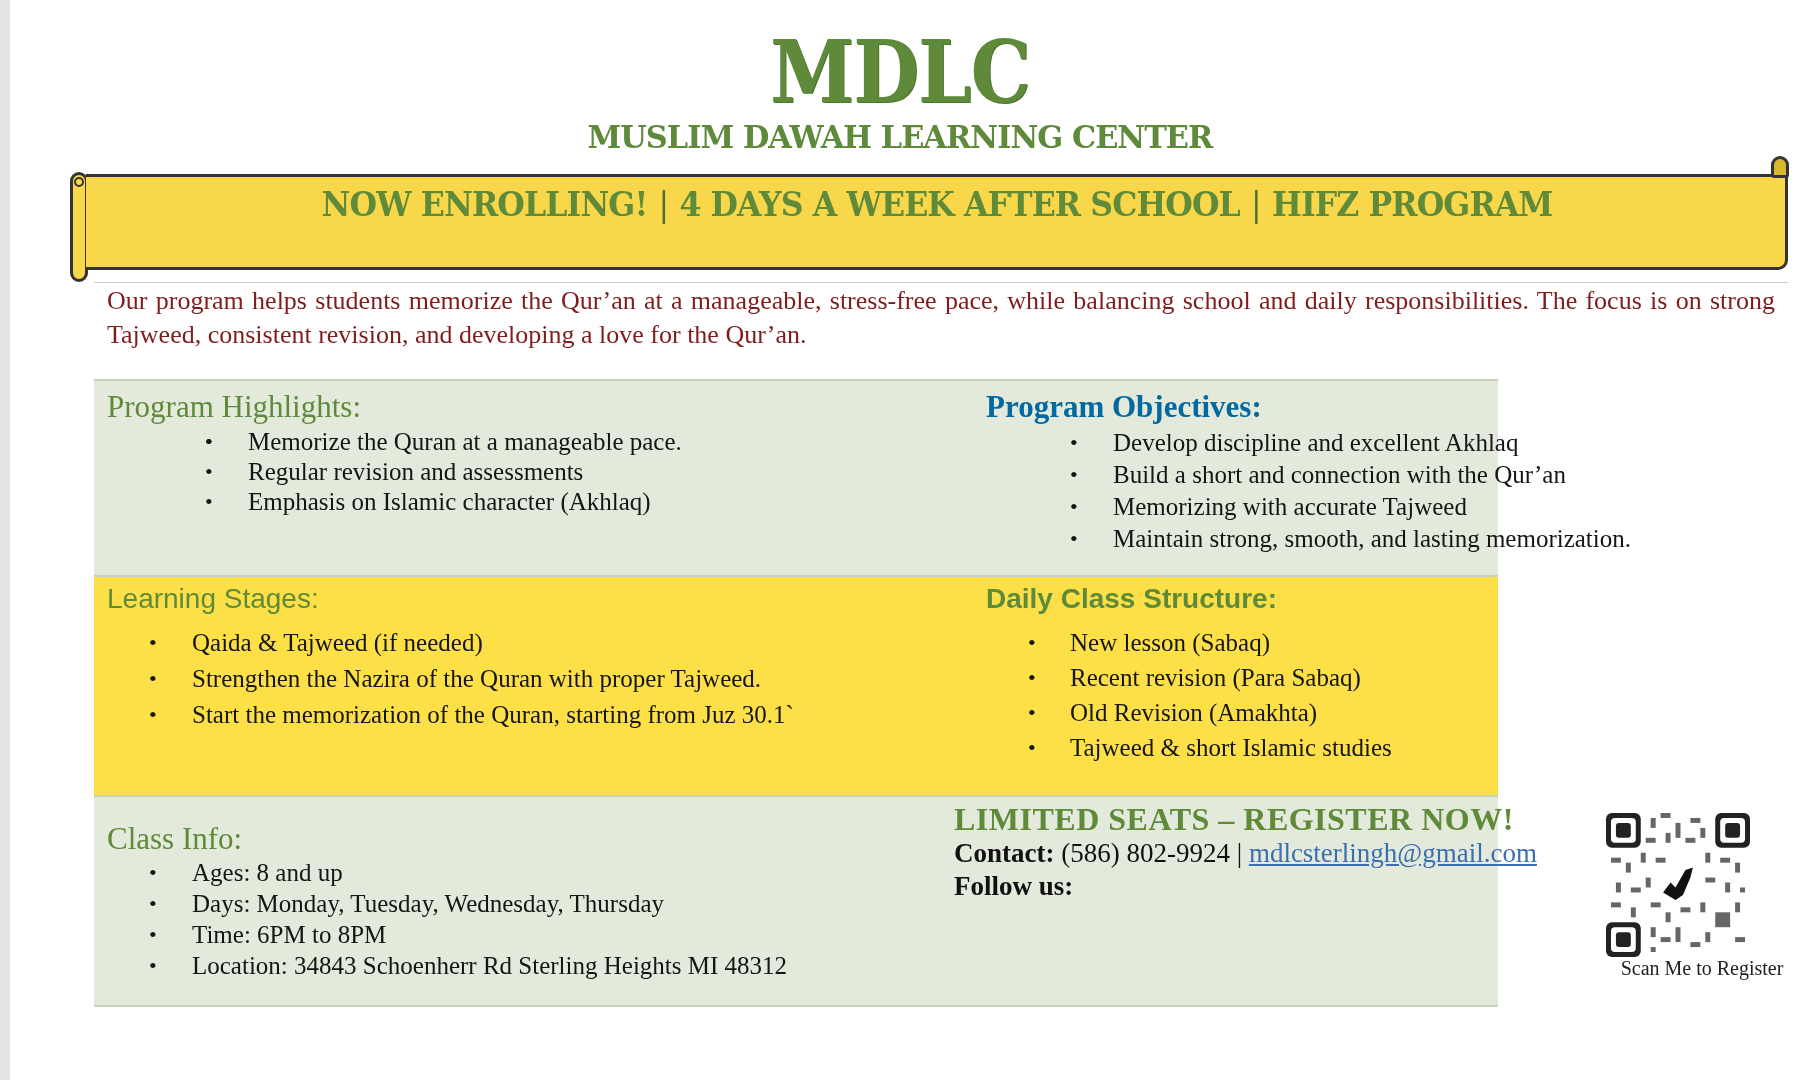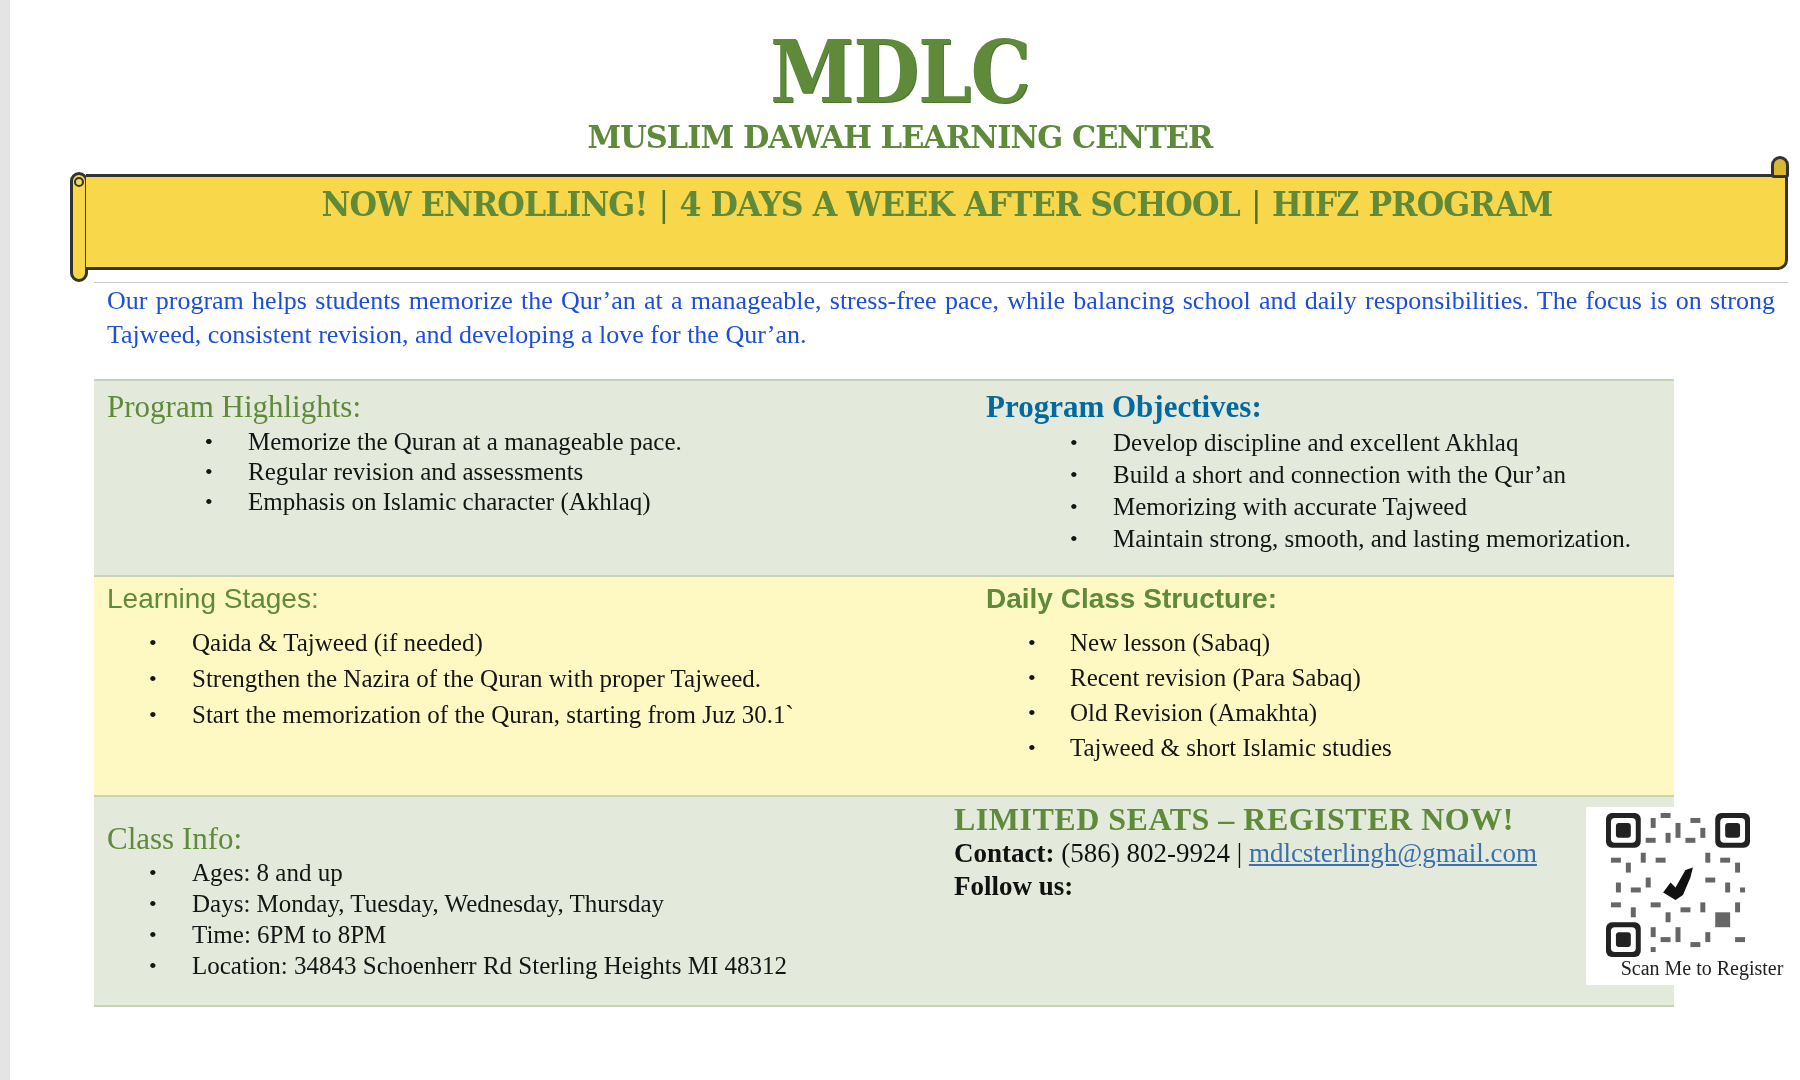--- a/index.html
+++ b/index.html
@@ -48,29 +48,29 @@
     font-family:"DejaVu Serif", serif; font-weight:bold; font-size:34px;
     color:#5e8a3a; letter-spacing:-1px; white-space:nowrap;
     transform:scaleX(0.93);
   }
   .banner-text .sep { font-weight:normal; margin:0 12px; color:#4d7430; }
 
   .rule-top { position:absolute; left:94px; top:282px; width:1694px; height:1px; background:#c9c9c9; }
 
   .intro {
     position:absolute; left:107px; top:284px; width:1668px;
-    font-size:26px; line-height:34px; color:#1d4ed8; text-align:justify;
+    font-size:26px; line-height:34px; color:#7f1d1d; text-align:justify;
   }
 
   .section {
-    position:absolute; left:94px; width:1580px; box-sizing:border-box;
+    position:absolute; left:94px; width:1404px; box-sizing:border-box;
   }
   .section.green { background:#e3eadb; border-top:2px solid #c7d3b8; border-bottom:2px solid #c7d3b8; }
   .sec1 { top:379px; height:198px; }
-  .sec2 { top:577px; height:218px; background:#fef9c3; }
+  .sec2 { top:577px; height:218px; background:#fde047; }
   .sec3 { top:795px; height:212px; }
 
   .col { position:absolute; }
   .heading-serif { font-size:31px; color:#5e8a3a; }
   .heading-bold { font-size:31px; color:#0369a1; font-weight:bold; }
   .heading-sans { font-family:"Liberation Sans","DejaVu Sans",sans-serif; font-size:28px; color:#5e8a3a; }
   .heading-sans-bold { font-family:"Liberation Sans","DejaVu Sans",sans-serif; font-size:28px; color:#5e8a3a; font-weight:bold; }
 
   ul.bl { list-style:none; margin:0; padding:0; }
   ul.bl li { position:relative; font-size:25px; color:#151515; }

